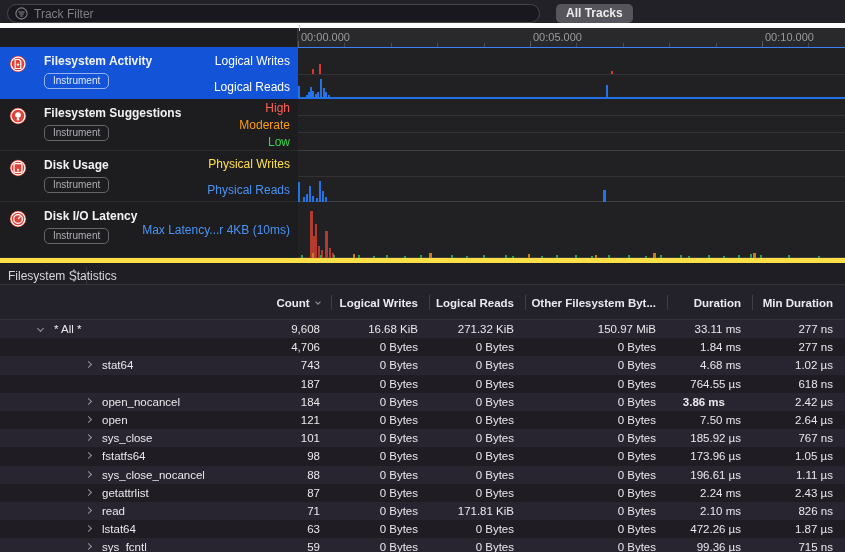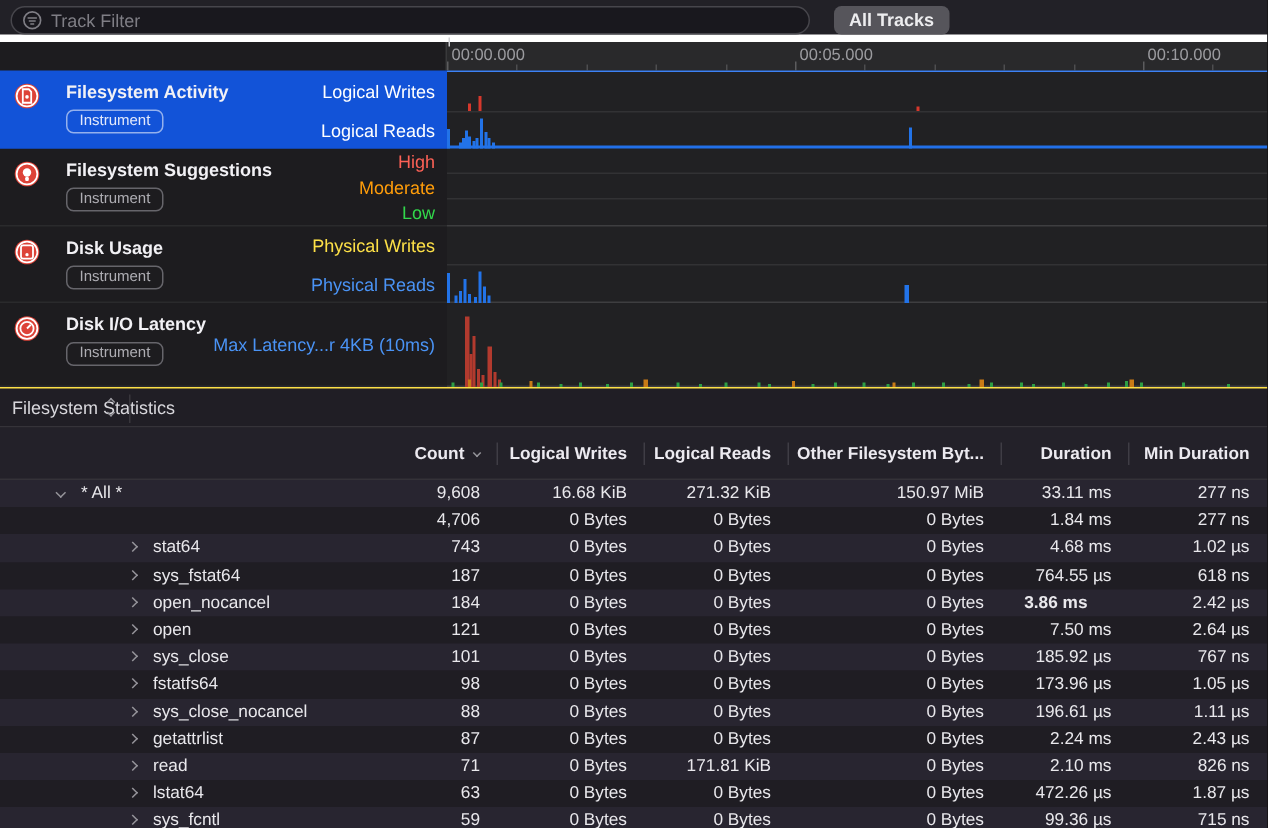--- a/index.html
+++ b/index.html
@@ -41,21 +41,21 @@
   .chart-pane { position:absolute; left:298px; top:47px; width:547px; height:211px; background:#212123; }
   .ctrack { position:relative; width:547px; border-bottom:1px solid #3e3e40; }
   .ctrack.sel { border-top:1px solid #3d82f5; border-bottom:none; }
   .clane { position:relative; width:547px; border-bottom:1px solid #323234; }
   .clane:last-child { border-bottom:none; }
   .clane .baseline { position:absolute; left:0; bottom:0; width:547px; height:2px; background:#2270e8; }
   .bar { position:absolute; bottom:0; }
   
   .stats { position:absolute; left:0; top:258px; width:845px; height:294px; background:#201e25; }
   .stats-titlebar { position:relative; width:845px; height:27px; background:#201e25;
-    border-top:1px solid #fde047; border-bottom:1px solid #353339; }
+    border-top:5px solid #fde047; border-bottom:1px solid #353339; }
   .stats-title { position:absolute; left:8px; top:6px; font-size:12px; color:#d8d7dc; }
   .popup-chevs { position:absolute; left:72px; top:7px; display:flex; flex-direction:column; gap:3px; }
   .stats-titlebar .tb-div { position:absolute; left:86px; top:4px; width:1px; height:19px; background:#38363c; }
   .thead { position:absolute; left:0; top:27px; width:845px; height:35px; background:#232129; border-bottom:1px solid #343238; }
   .thcell { position:absolute; top:0; height:35px; display:flex; align-items:center; font-size:11.5px; font-weight:700; color:#eceaf0; }
   .thcell.num { justify-content:flex-end; }
   .thcell .coldiv { position:absolute; right:0; top:10px; width:1px; height:15px; background:#3f3d45; }
   .tbody { position:absolute; left:0; top:62px; width:845px; height:232px; overflow:hidden; }
   .trow { position:relative; width:845px; height:18.2px; }
   .trow.even { background:#282530; }
@@ -311,24 +311,20 @@
             <span style="position:absolute; left:102px">stat64</span>
           </div>
           <div class="tcell num" style="left: 237px; width: 95px; padding-right: 12px;">743</div>
           <div class="tcell num" style="left: 332px; width: 98px; padding-right: 12px;">0 Bytes</div>
           <div class="tcell num" style="left: 430px; width: 96px; padding-right: 12px;">0 Bytes</div>
           <div class="tcell num" style="left: 526px; width: 142px; padding-right: 12px;">0 Bytes</div>
           <div class="tcell num" style="left: 668px; width: 85px; padding-right: 12px;">4.68 ms</div>
           <div class="tcell num" style="left: 753px; width: 92px; padding-right: 12px;">1.02 µs</div>
         </div>
         <div class="trow odd">
-          <div class="tcell" style="left: 0px; width: 237px;">
-            <i class="chev right rowchev" style="left:86px"></i>
-            <span style="position:absolute; left:102px">sys_fstat64</span>
-          </div>
           <div class="tcell num" style="left: 237px; width: 95px; padding-right: 12px;">187</div>
           <div class="tcell num" style="left: 332px; width: 98px; padding-right: 12px;">0 Bytes</div>
           <div class="tcell num" style="left: 430px; width: 96px; padding-right: 12px;">0 Bytes</div>
           <div class="tcell num" style="left: 526px; width: 142px; padding-right: 12px;">0 Bytes</div>
           <div class="tcell num" style="left: 668px; width: 85px; padding-right: 12px;">764.55 µs</div>
           <div class="tcell num" style="left: 753px; width: 92px; padding-right: 12px;">618 ns</div>
         </div>
         <div class="trow even">
           <div class="tcell" style="left: 0px; width: 237px;">
             <i class="chev right rowchev" style="left:86px"></i>

